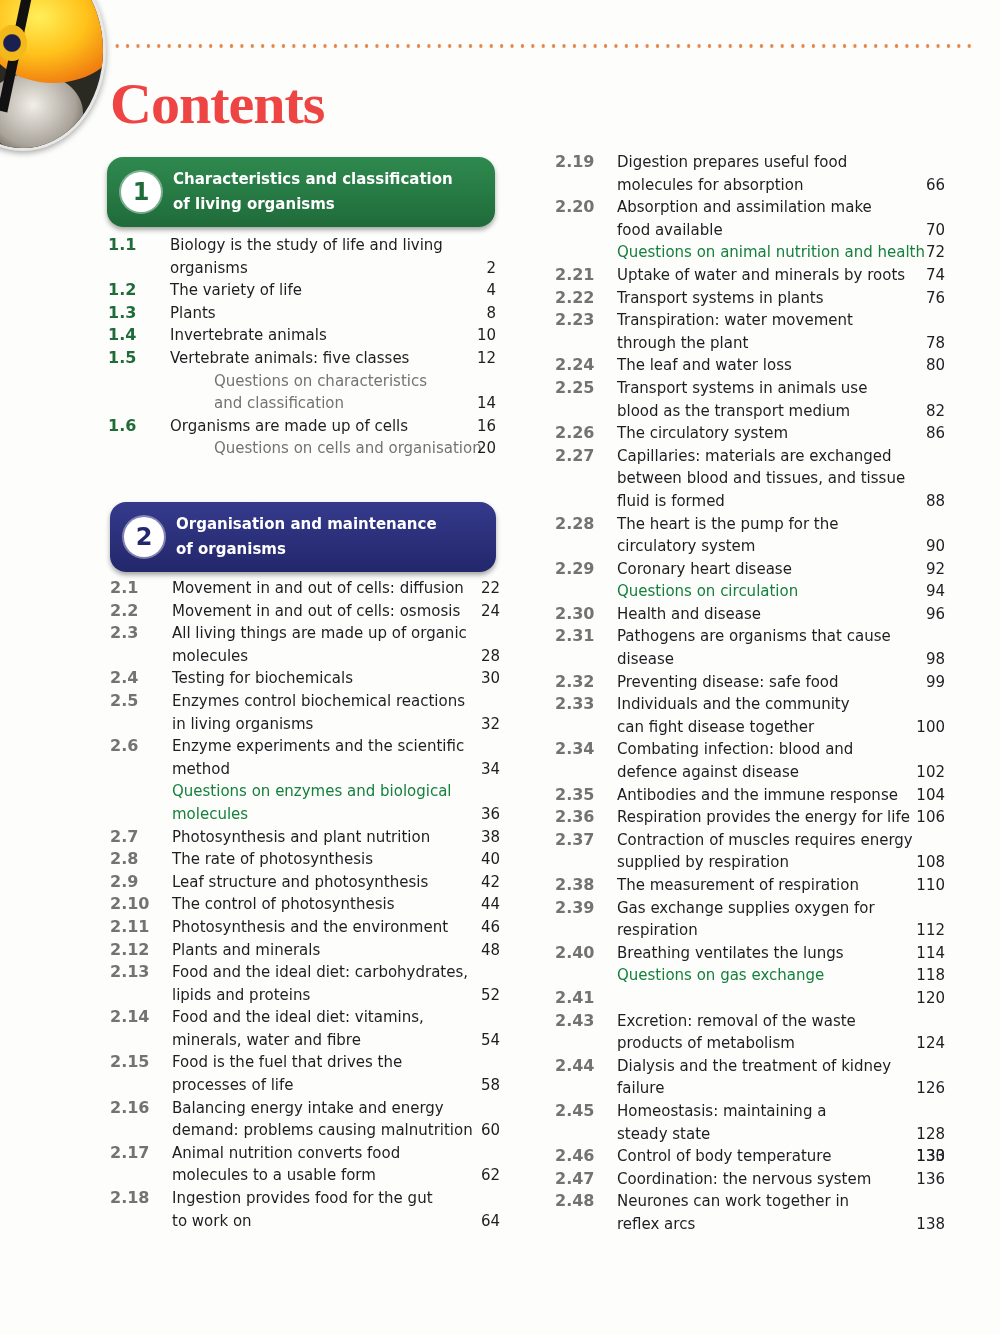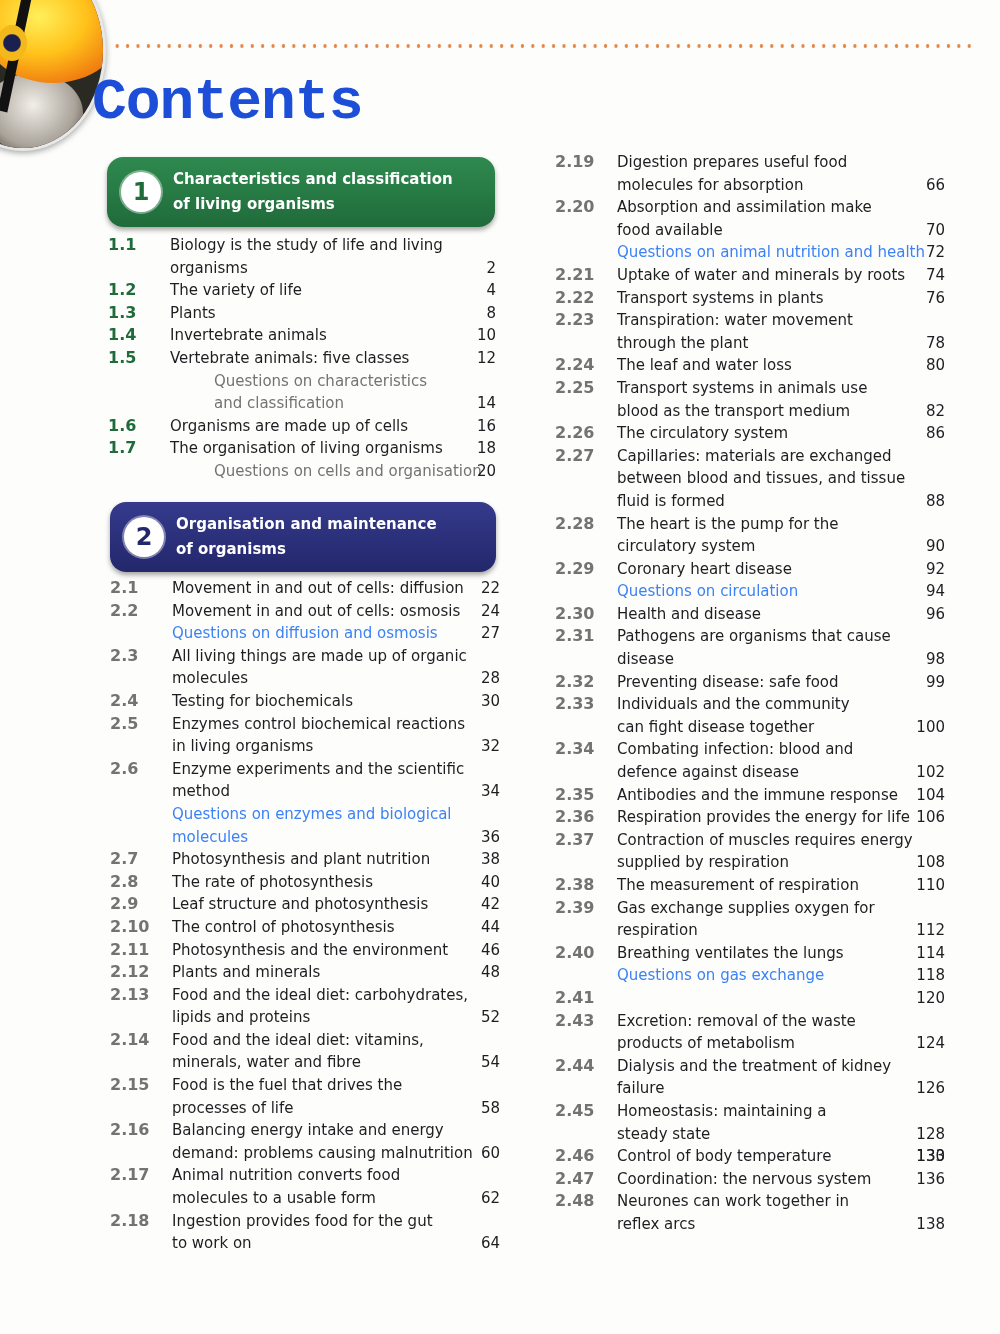--- a/index.html
+++ b/index.html
@@ -11,43 +11,43 @@
   .toucan .beak { position:absolute; left:40px; top:20px; width:140px; height:110px; border-radius:50% 40% 50% 50%;
             background:radial-gradient(ellipse at 40% 40%, #ffef5a 0%, #ffc21a 40%, #f07a10 75%, #c63a0a 100%); }
   .toucan .stripe { position:absolute; left:70px; top:10px; width:10px; height:150px; background:#111; transform:rotate(12deg); }
   .toucan .eye { position:absolute; left:54px; top:72px; width:30px; height:36px; border-radius:50%;
             background:radial-gradient(circle at 50% 50%, #1a2050 0 35%, #f3b81b 40% 100%); }
   .toucan .throat { position:absolute; left:40px; top:120px; width:100px; height:80px; border-radius:50%;
             background:radial-gradient(ellipse at 50% 40%, #f2efe8 0%, #a9a39a 60%, #3a2a20 100%); }
   .dots { position:absolute; left:112px; top:44px; width:862px; height:4px;
           background-image:radial-gradient(circle, #e2874a 1.6px, transparent 2px);
           background-size:10.4px 4px; background-repeat:repeat-x; }
-  .title { position:absolute; left:92px; top:70px; font-size:58px; font-weight:bold; color:#1d4ed8;
-           font-family:Liberation Mono, monospace; letter-spacing:-1px; margin:0; }
+  .title { position:absolute; left:110px; top:70px; font-size:58px; font-weight:bold; color:#ef4444;
+           font-family:Liberation Serif, serif; letter-spacing:-1px; margin:0; }
   .chapter-head { position:absolute; border-radius:16px; color:#fff; display:flex; align-items:center;
                   box-shadow:0 3px 5px rgba(0,0,0,.35); }
   .chapter-head.c1 { left:107px; top:157px; width:388px; height:70px;
                      background:linear-gradient(#2f8a4f, #1f6b3a); }
   .chapter-head.c2 { left:110px; top:502px; width:386px; height:70px;
                      background:linear-gradient(#353a8c, #23276b); }
   .chapter-num { width:40px; height:40px; border-radius:50%; background:#fff; margin-left:14px; margin-right:12px;
                  display:flex; align-items:center; justify-content:center; font-weight:bold; font-size:24px;
                  box-shadow:0 0 0 2px rgba(255,255,255,.4); flex-shrink:0; }
   .c1 .chapter-num { color:#1f6b3a; }
   .c2 .chapter-num { color:#23276b; }
   .chapter-title { font-size:15px; font-weight:bold; line-height:25px; white-space:pre-line; }
   .toc { position:absolute; font-size:15px; line-height:22.6px; }
   .toc .row { display:flex; position:relative; }
   .toc .num { width:62px; font-weight:bold; font-size:16px; flex-shrink:0; }
   .toc .text { white-space:pre-line; flex:1; }
   .toc .page { position:absolute; right:0; bottom:0; text-align:right; }
   .toc-c1 .num { color:#1f6b3a; }
   .toc-c1 .q { color:#737373;margin-left:44px; }
   .toc-c2 .num { color:#737373; }
-  .toc-c2 .q { color:#3b82f6; }
+  .toc-c2 .q { color:#15803d; }
   #toc1 { left:108px; top:234px; width:388px; }
   #toc2 { left:110px; top:577px; width:390px; }
   #toc3 { left:555px; top:151px; width:390px; }
 </style>
 </head>
 <body>
 
 <div class="toucan">
   <div class="throat"></div>
   <div class="beak"></div>
@@ -96,25 +96,20 @@
       <span class="text q">Questions on characteristics
 and classification</span>
       <span class="page">14</span>
     </div>
     <div class="row">
       <span class="num">1.6</span>
       <span class="text">Organisms are made up of cells</span>
       <span class="page">16</span>
     </div>
     <div class="row">
-      <span class="num">1.7</span>
-      <span class="text">The organisation of living organisms</span>
-      <span class="page">18</span>
-    </div>
-    <div class="row">
       <span class="num"></span>
       <span class="text q">Questions on cells and organisation</span>
       <span class="page">20</span>
     </div>
   </div>
 
 <div class="chapter-head c2">
   <div class="chapter-num">2</div>
   <div class="chapter-title">Organisation and maintenance
 of organisms</div>
@@ -125,25 +120,20 @@
       <span class="num">2.1</span>
       <span class="text">Movement in and out of cells: diffusion</span>
       <span class="page">22</span>
     </div>
     <div class="row">
       <span class="num">2.2</span>
       <span class="text">Movement in and out of cells: osmosis</span>
       <span class="page">24</span>
     </div>
     <div class="row">
-      <span class="num"></span>
-      <span class="text q">Questions on diffusion and osmosis</span>
-      <span class="page">27</span>
-    </div>
-    <div class="row">
       <span class="num">2.3</span>
       <span class="text">All living things are made up of organic
 molecules</span>
       <span class="page">28</span>
     </div>
     <div class="row">
       <span class="num">2.4</span>
       <span class="text">Testing for biochemicals</span>
       <span class="page">30</span>
     </div>

